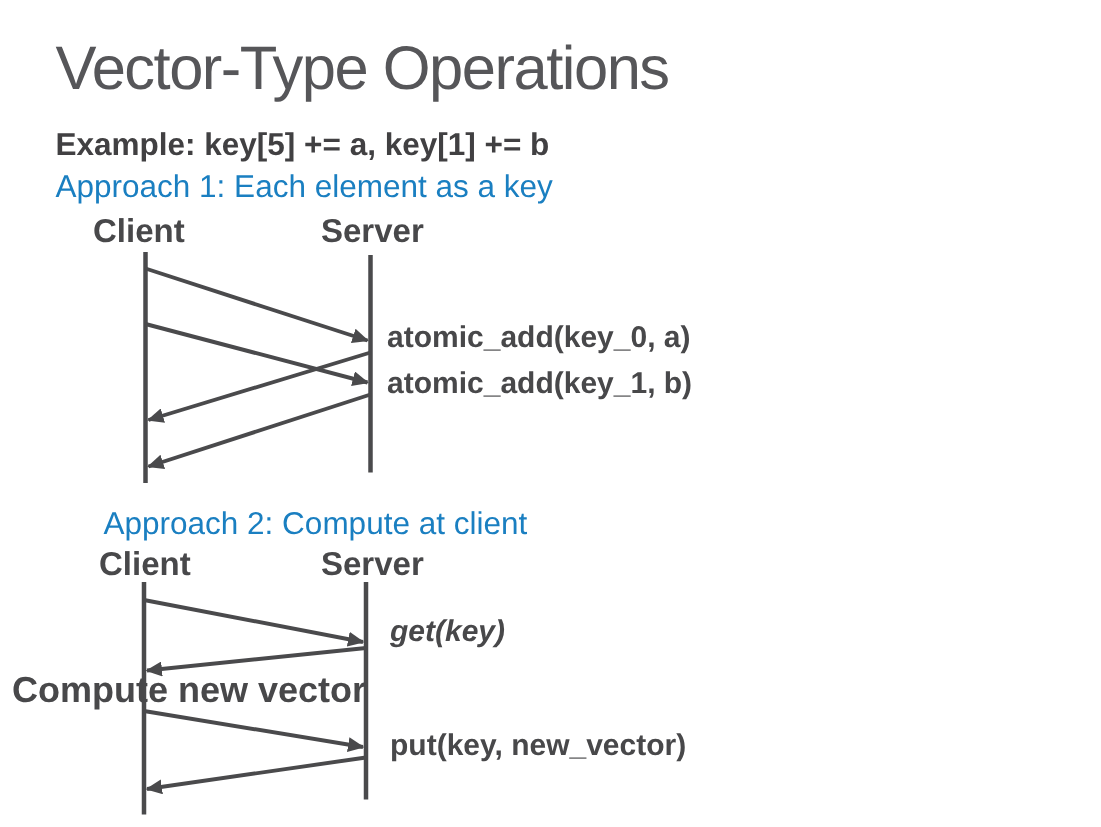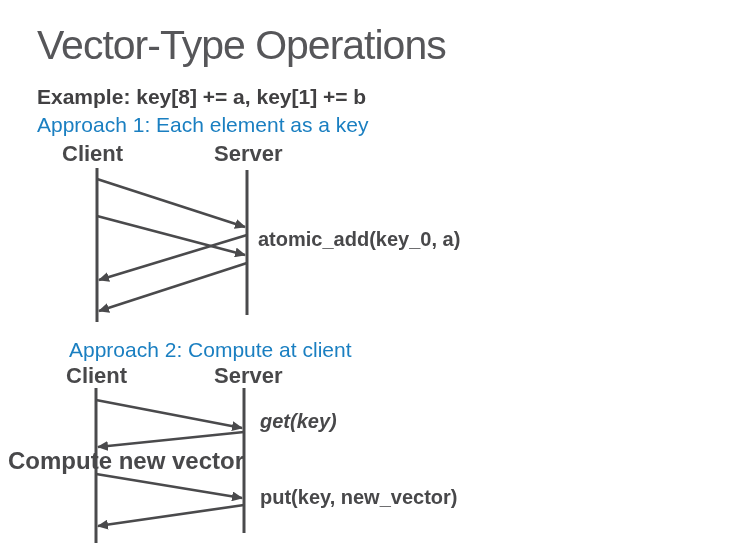--- a/index.html
+++ b/index.html
@@ -52,41 +52,42 @@
   svg{position:absolute;overflow:visible;z-index:2;}
   .lifeline{stroke:var(--line);stroke-width:3;fill:none;}
   .msgline{stroke:var(--line);stroke-width:2.6;fill:none;}
 </style>
 </head>
 <body>
 
 <div class="slide">
 
   <div class="abs title">Vector-Type Operations</div>
-  <div class="abs example">Example: key[8] += a, key[1] += b</div>
+  <div class="abs example">Example: key[5] += a, key[1] += b</div>
 
   <div class="abs approach a1">Approach 1: Each element as a key</div>
   <div class="abs actor" style="left:62px;top:141px;">Client</div>
   <div class="abs actor" style="left:214px;top:141px;">Server</div>
 
   <svg style="left:90px;top:166px;" width="165" height="160" viewBox="0 0 165 160">
     <defs>
       <marker id="ah1" markerUnits="userSpaceOnUse" markerWidth="12" markerHeight="10" refX="10" refY="5" orient="auto">
         <path d="M0,0 L11,5 L0,10 z" fill="#4A4A4C"></path>
       </marker>
     </defs>
     <line class="lifeline" x1="7" y1="2" x2="7" y2="156"></line>
     <line class="lifeline" x1="157" y1="4" x2="157" y2="149"></line>
     <line class="msgline" x1="7" y1="13" x2="155" y2="61" marker-end="url(#ah1)"></line>
     <line class="msgline" x1="7" y1="50" x2="155" y2="89" marker-end="url(#ah1)"></line>
     <line class="msgline" x1="157" y1="69" x2="9" y2="114" marker-end="url(#ah1)"></line>
     <line class="msgline" x1="157" y1="97" x2="9" y2="145" marker-end="url(#ah1)"></line>
   </svg>
 
-  <div class="abs msg" style="left:258px;top:214px;margin-top:14px;">atomic_add(key_0, a)</div>
+  <div class="abs msg" style="left:258px;top:214px;">atomic_add(key_0, a)</div>
+  <div class="abs msg" style="left:258px;top:245px;">atomic_add(key_1, b)</div>
 
   <div class="abs approach a2">Approach 2: Compute at client</div>
   <div class="abs actor" style="left:66px;top:363px;">Client</div>
   <div class="abs actor" style="left:214px;top:363px;">Server</div>
 
   <svg style="left:88px;top:385px;" width="165" height="162" viewBox="0 0 165 162">
     <defs>
       <marker id="ah2" markerUnits="userSpaceOnUse" markerWidth="12" markerHeight="10" refX="10" refY="5" orient="auto">
         <path d="M0,0 L11,5 L0,10 z" fill="#4A4A4C"></path>
       </marker>

